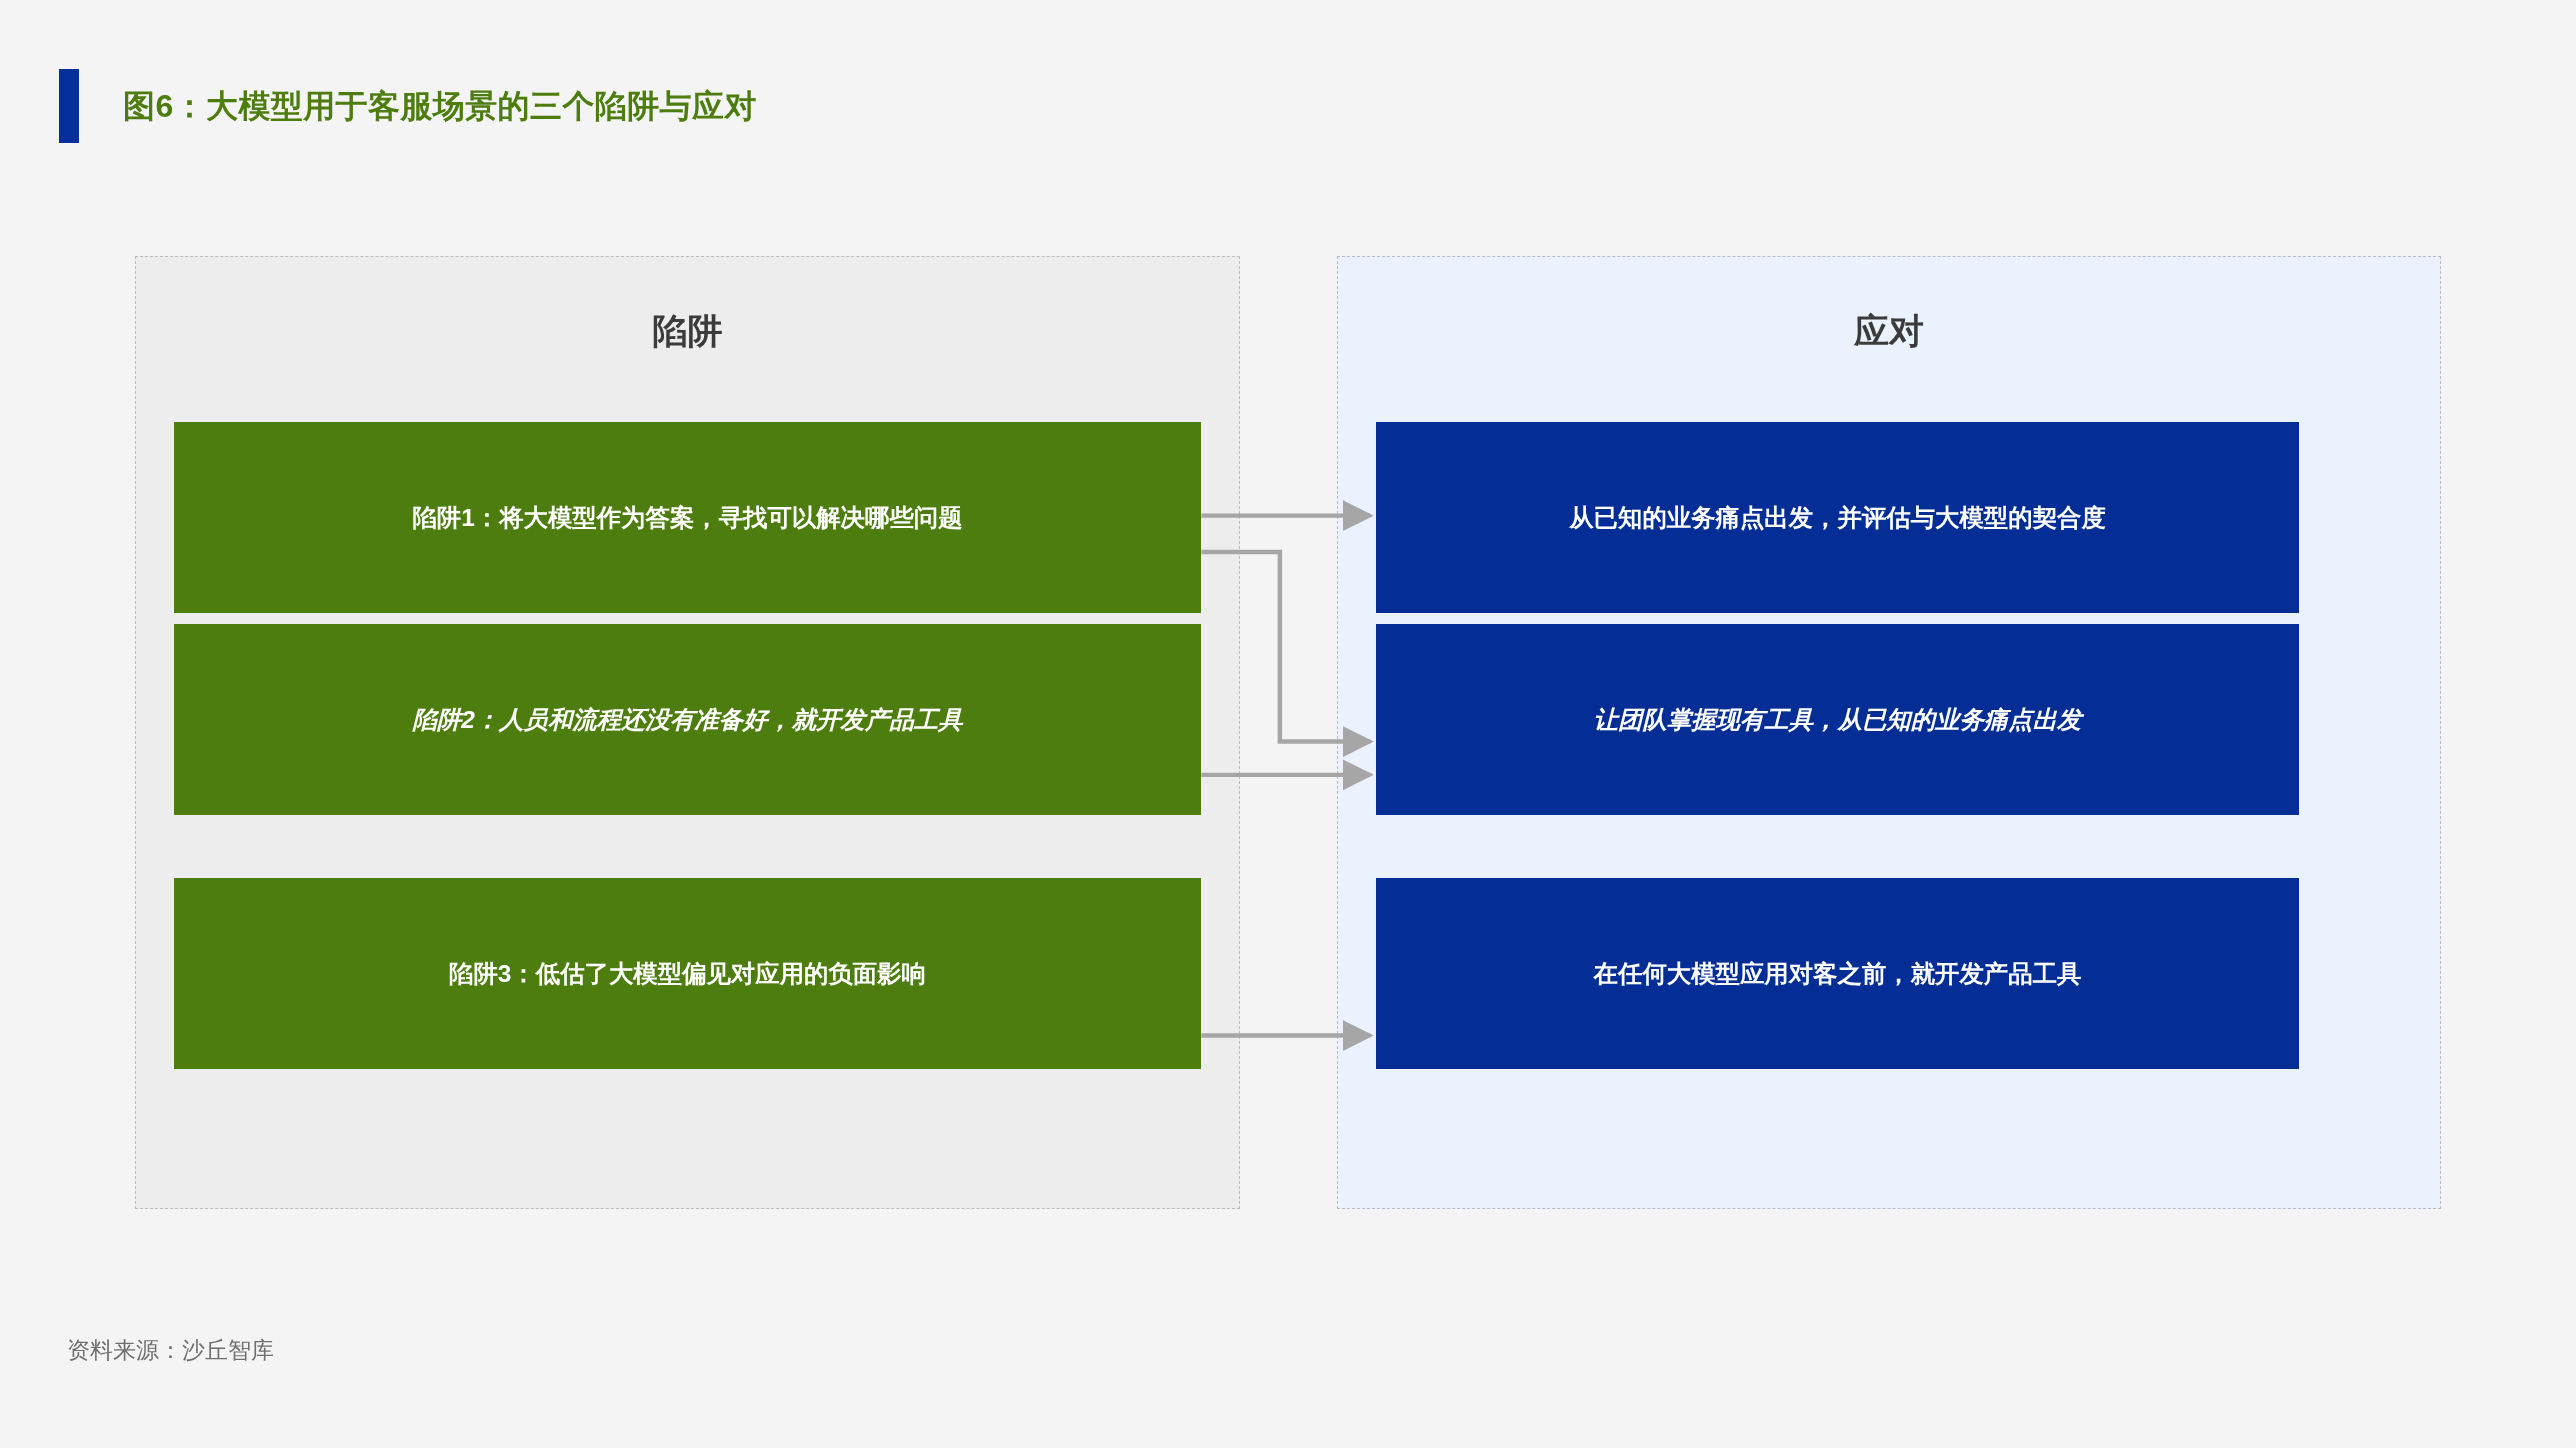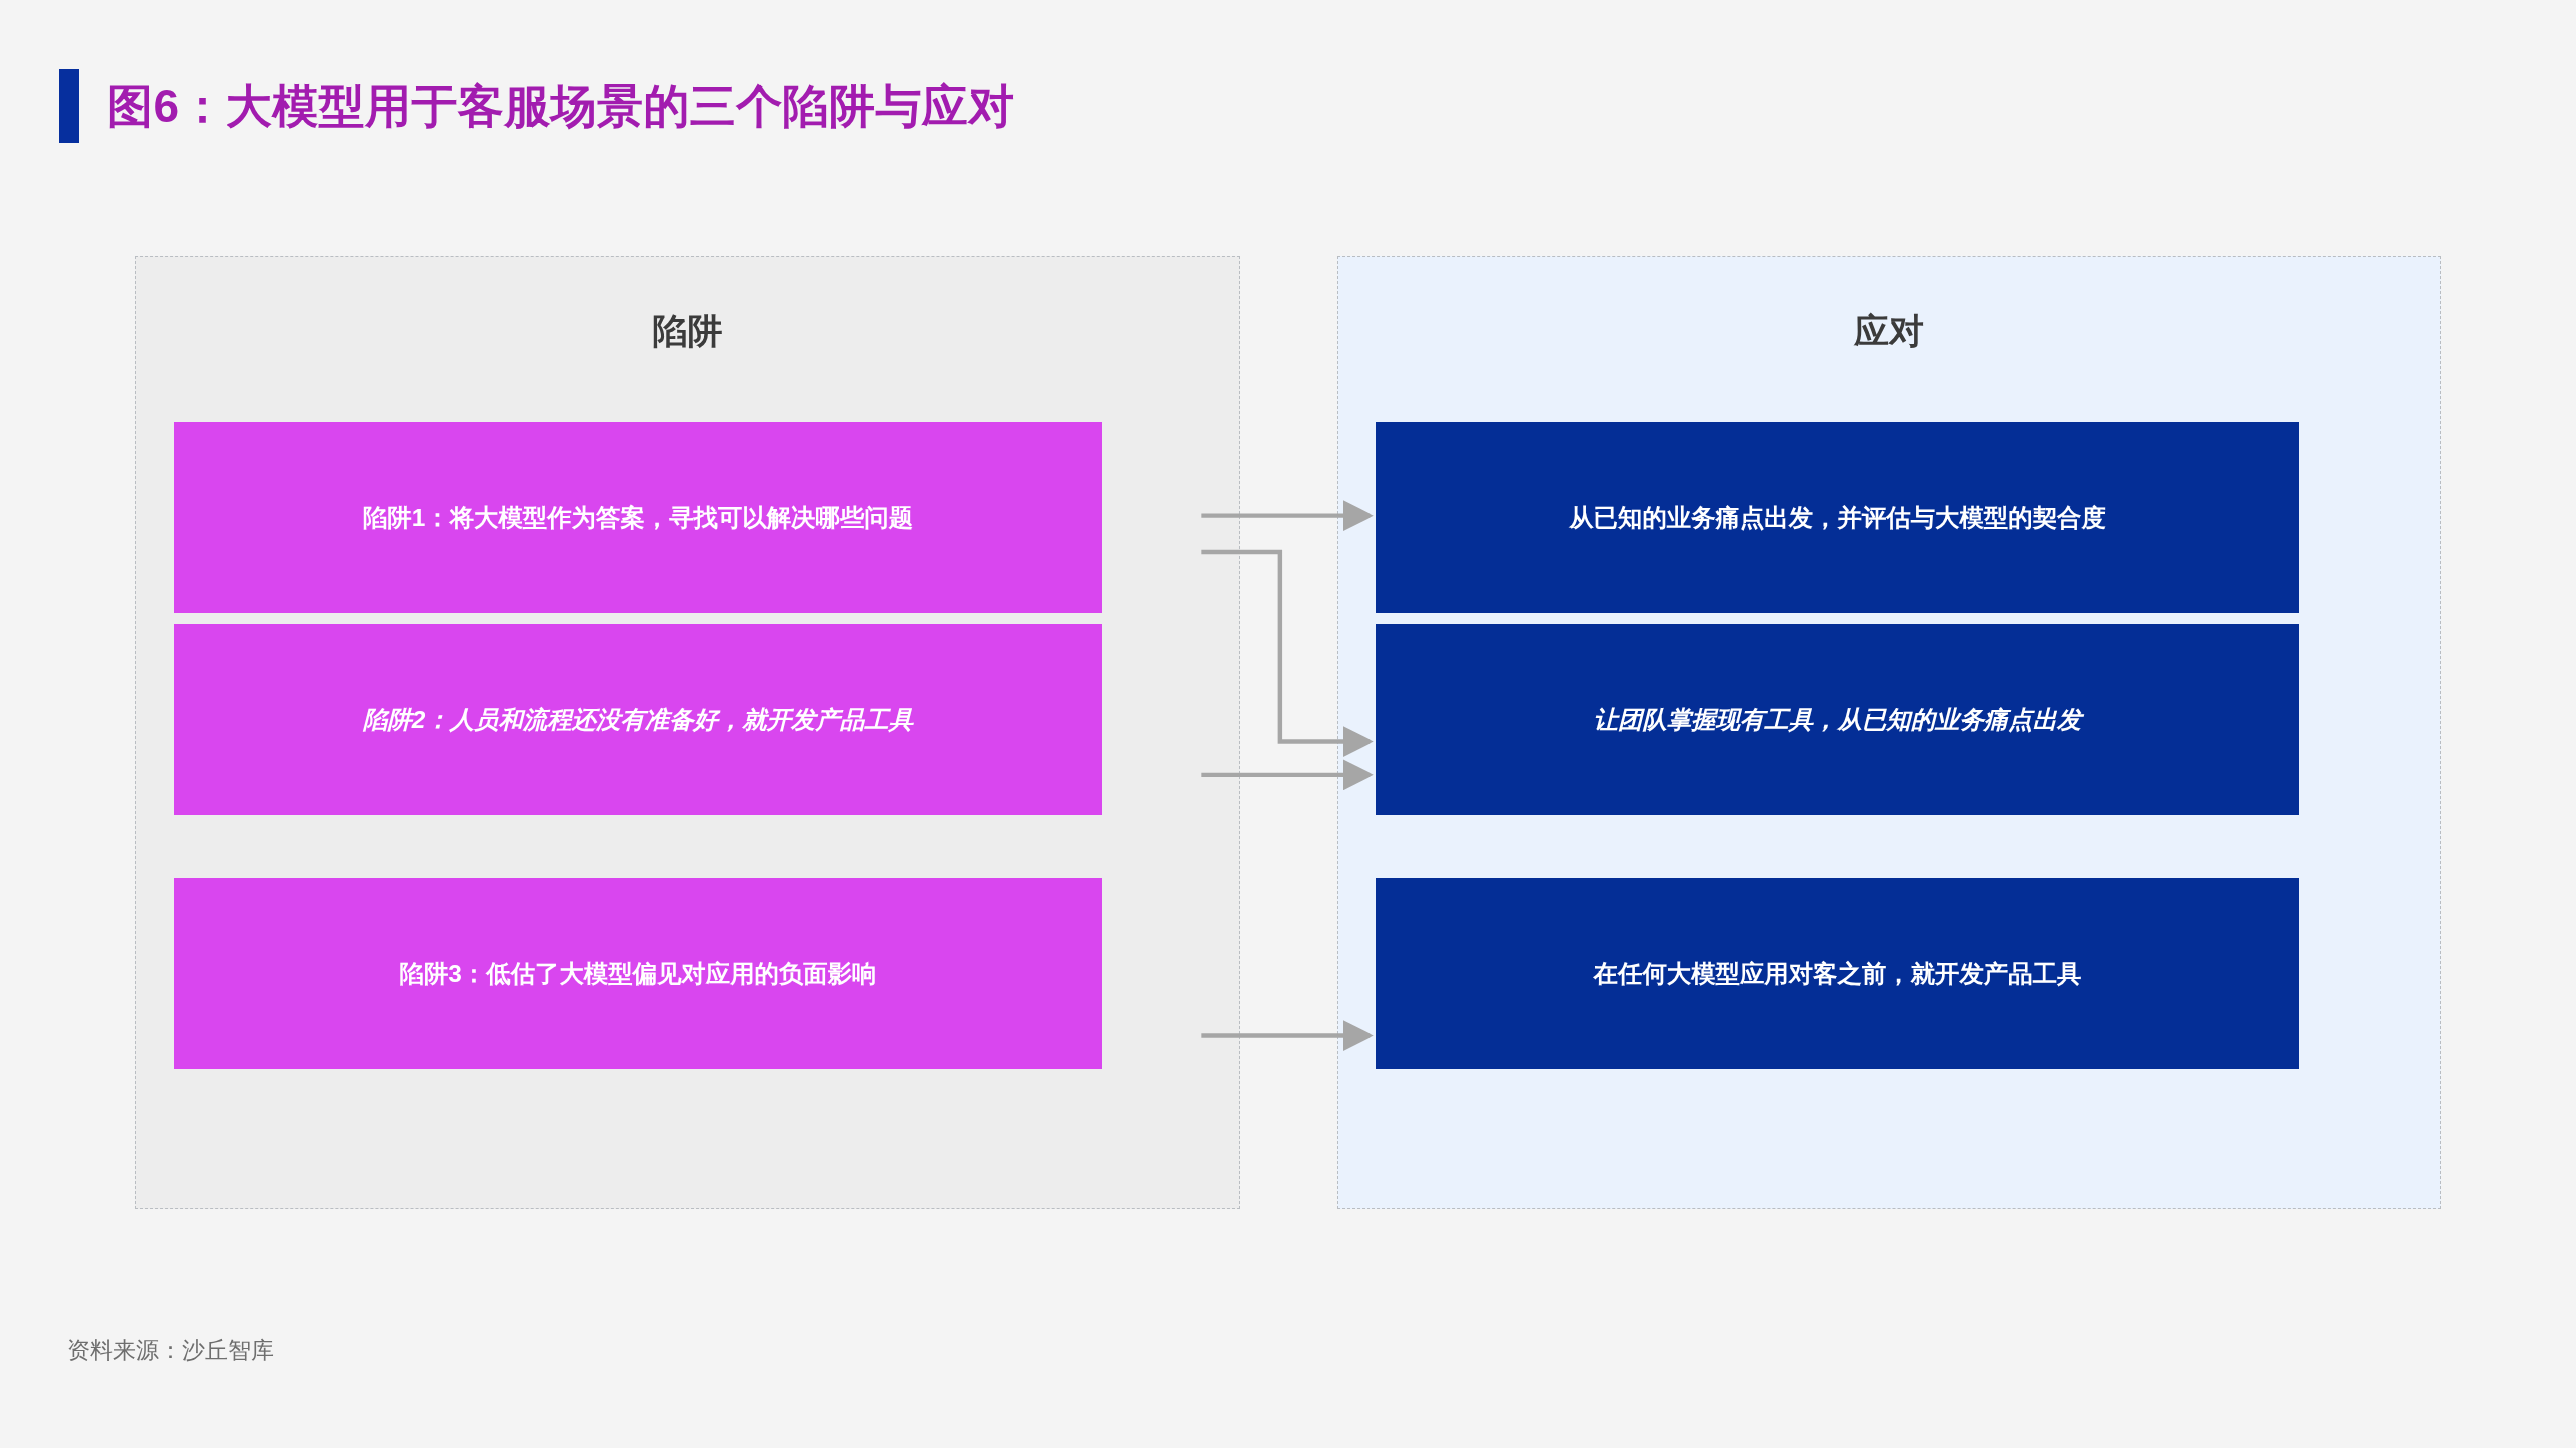--- a/index.html
+++ b/index.html
@@ -24,24 +24,24 @@
     display: flex;
     align-items: center;
   }
   #title-accent-bar {
     width: 20px;
     height: 74px;
     background: #062f9e;
     flex: 0 0 auto;
   }
   #page-title {
-    margin-left: 28px;
-    font-size: 46px;
+    margin-left: 44px;
+    font-size: 32px;
     font-weight: 700;
-    color: #a21caf;
+    color: #4d7c0f;
     letter-spacing: 0.4px;
     white-space: nowrap;
     line-height: 1;
   }
 
   
   .panel {
     position: absolute;
     border: 1.5px dashed #b9bdc2;
     box-sizing: border-box;
@@ -84,23 +84,23 @@
   .card-label {
     font-size: 24.4px;
     font-weight: 700;
     color: #ffffff;
     text-align: center;
     line-height: 1.3;
     white-space: nowrap;
   }
   .card-trap {
     left: 174px;
-    width: 928px;
+    width: 1027px;
     height: 191px;
-    background: #d946ef;
+    background: #4d7c0f;
   }
   .card-response {
     left: 1376px;
     width: 923px;
     height: 191px;
     background: #042e96;
   }
   .row-1 { top: 422px; }
   .row-2 { top: 624px; font-style: italic; }
   .row-3 { top: 878px; }

